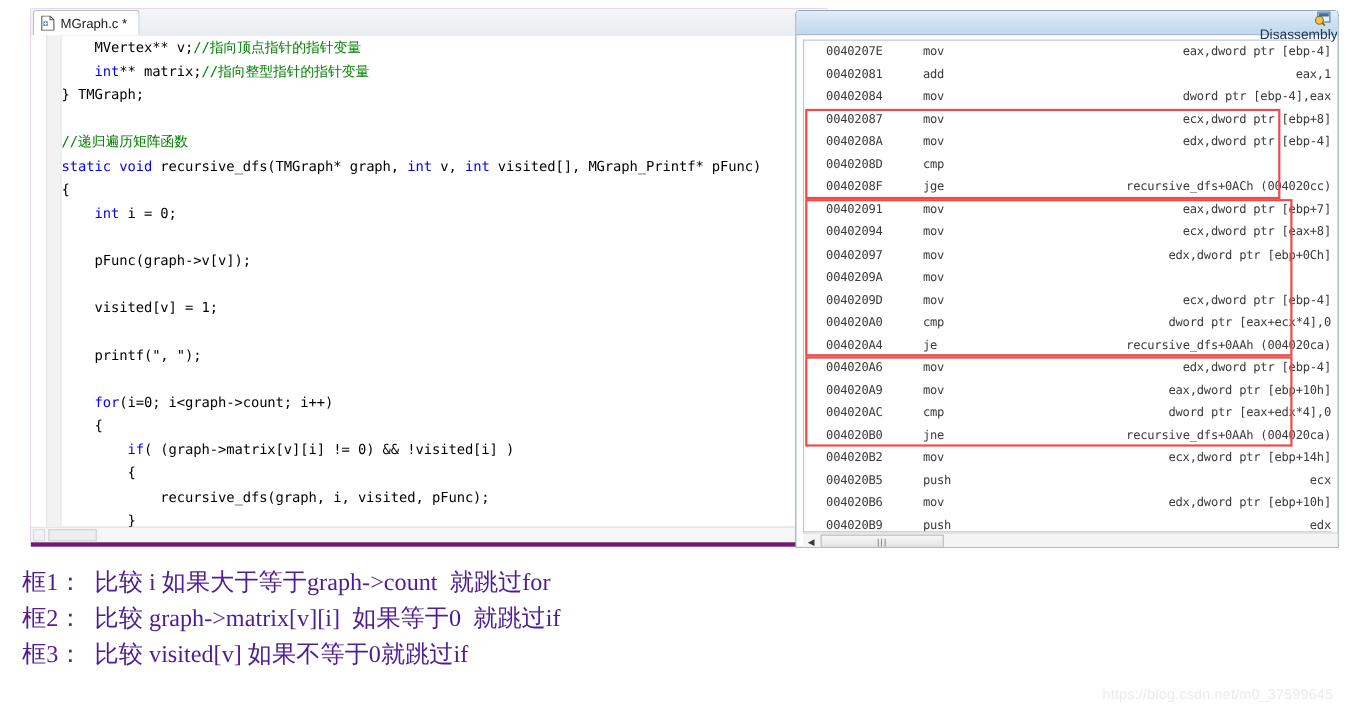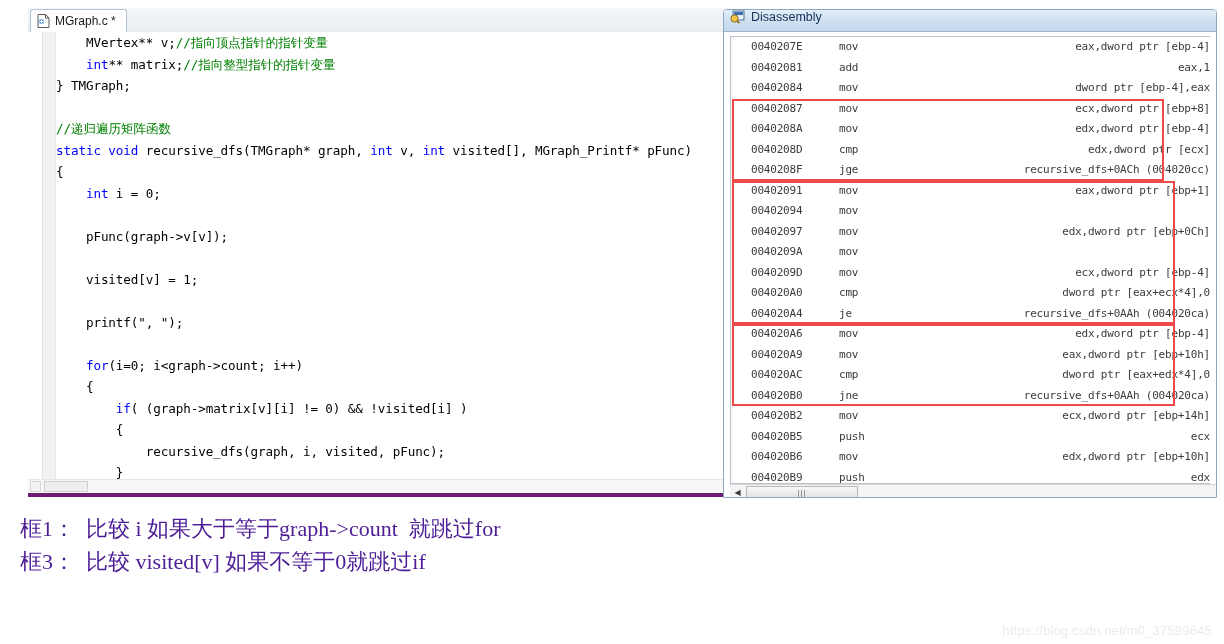--- a/index.html
+++ b/index.html
@@ -148,24 +148,25 @@
     box-sizing: border-box;
     overflow: hidden;
   }
   #disasm-header {
     position: absolute;
     left: 0; top: 0;
     width: 492px;
     height: 22px;
     background: linear-gradient(to bottom, #e3eef8 0%, #cfe0f0 50%, #c3d8ec 100%);
     display: flex;
-    align-items: flex-start;
+    align-items: flex-end;
     padding-left: 6px;
     box-sizing: border-box;
     border-bottom: 1px solid #9db4c9;
+    flex-direction: column;
   }
   #disasm-icon {
     width: 15px; height: 14px;
     margin-right: 6px;
     flex: none;
   }
   #disasm-title {
     font-size: 12.5px;
     color: #16325c;
     font-family: "Liberation Sans", sans-serif;
@@ -311,24 +312,24 @@
   </div>
 
   <div id="disasm-list">
     <div id="disasm-left-bar"></div>
     <div id="asm-rows">
         <div class="asm-row"><span class="asm-addr">0040207E</span><span class="asm-mn">mov</span><span class="asm-ops">eax,dword ptr [ebp-4]</span></div>
         <div class="asm-row"><span class="asm-addr">00402081</span><span class="asm-mn">add</span><span class="asm-ops">eax,1</span></div>
         <div class="asm-row"><span class="asm-addr">00402084</span><span class="asm-mn">mov</span><span class="asm-ops">dword ptr [ebp-4],eax</span></div>
         <div class="asm-row"><span class="asm-addr">00402087</span><span class="asm-mn">mov</span><span class="asm-ops">ecx,dword ptr [ebp+8]</span></div>
         <div class="asm-row"><span class="asm-addr">0040208A</span><span class="asm-mn">mov</span><span class="asm-ops">edx,dword ptr [ebp-4]</span></div>
-        <div class="asm-row"><span class="asm-addr">0040208D</span><span class="asm-mn">cmp</span><span class="asm-ops">edx,dword ptr [ecx]</span></div>
+        <div class="asm-row"><span class="asm-addr">0040208D</span><span class="asm-mn">cmp</span></div>
         <div class="asm-row"><span class="asm-addr">0040208F</span><span class="asm-mn">jge</span><span class="asm-ops">recursive_dfs+0ACh (004020cc)</span></div>
-        <div class="asm-row"><span class="asm-addr">00402091</span><span class="asm-mn">mov</span><span class="asm-ops">eax,dword ptr [ebp+1]</span></div>
-        <div class="asm-row"><span class="asm-addr">00402094</span><span class="asm-mn">mov</span></div>
+        <div class="asm-row"><span class="asm-addr">00402091</span><span class="asm-mn">mov</span><span class="asm-ops">eax,dword ptr [ebp+7]</span></div>
+        <div class="asm-row"><span class="asm-addr">00402094</span><span class="asm-mn">mov</span><span class="asm-ops">ecx,dword ptr [eax+8]</span></div>
         <div class="asm-row"><span class="asm-addr">00402097</span><span class="asm-mn">mov</span><span class="asm-ops">edx,dword ptr [ebp+0Ch]</span></div>
         <div class="asm-row"><span class="asm-addr">0040209A</span><span class="asm-mn">mov</span></div>
         <div class="asm-row"><span class="asm-addr">0040209D</span><span class="asm-mn">mov</span><span class="asm-ops">ecx,dword ptr [ebp-4]</span></div>
         <div class="asm-row"><span class="asm-addr">004020A0</span><span class="asm-mn">cmp</span><span class="asm-ops">dword ptr [eax+ecx*4],0</span></div>
         <div class="asm-row"><span class="asm-addr">004020A4</span><span class="asm-mn">je</span><span class="asm-ops">recursive_dfs+0AAh (004020ca)</span></div>
         <div class="asm-row"><span class="asm-addr">004020A6</span><span class="asm-mn">mov</span><span class="asm-ops">edx,dword ptr [ebp-4]</span></div>
         <div class="asm-row"><span class="asm-addr">004020A9</span><span class="asm-mn">mov</span><span class="asm-ops">eax,dword ptr [ebp+10h]</span></div>
         <div class="asm-row"><span class="asm-addr">004020AC</span><span class="asm-mn">cmp</span><span class="asm-ops">dword ptr [eax+edx*4],0</span></div>
         <div class="asm-row"><span class="asm-addr">004020B0</span><span class="asm-mn">jne</span><span class="asm-ops">recursive_dfs+0AAh (004020ca)</span></div>
         <div class="asm-row"><span class="asm-addr">004020B2</span><span class="asm-mn">mov</span><span class="asm-ops">ecx,dword ptr [ebp+14h]</span></div>
@@ -344,16 +345,17 @@
   </div>
 
   <div id="disasm-hscroll">
     <div id="disasm-hs-left">◀</div>
     <div id="disasm-hs-thumb">|||</div>
   </div>
 </div>
 
 <div id="annotations">
   <div class="ann-line">框1：  比较 i 如果大于等于graph-&gt;count  就跳过for</div>
+  <div class="ann-line">框2：  比较 graph-&gt;matrix[v][i]  如果等于0  就跳过if</div>
   <div class="ann-line">框3：  比较 visited[v] 如果不等于0就跳过if</div>
 </div>
 
 <div id="watermark">https://blog.csdn.net/m0_37599645</div>
 
 </body></html>

